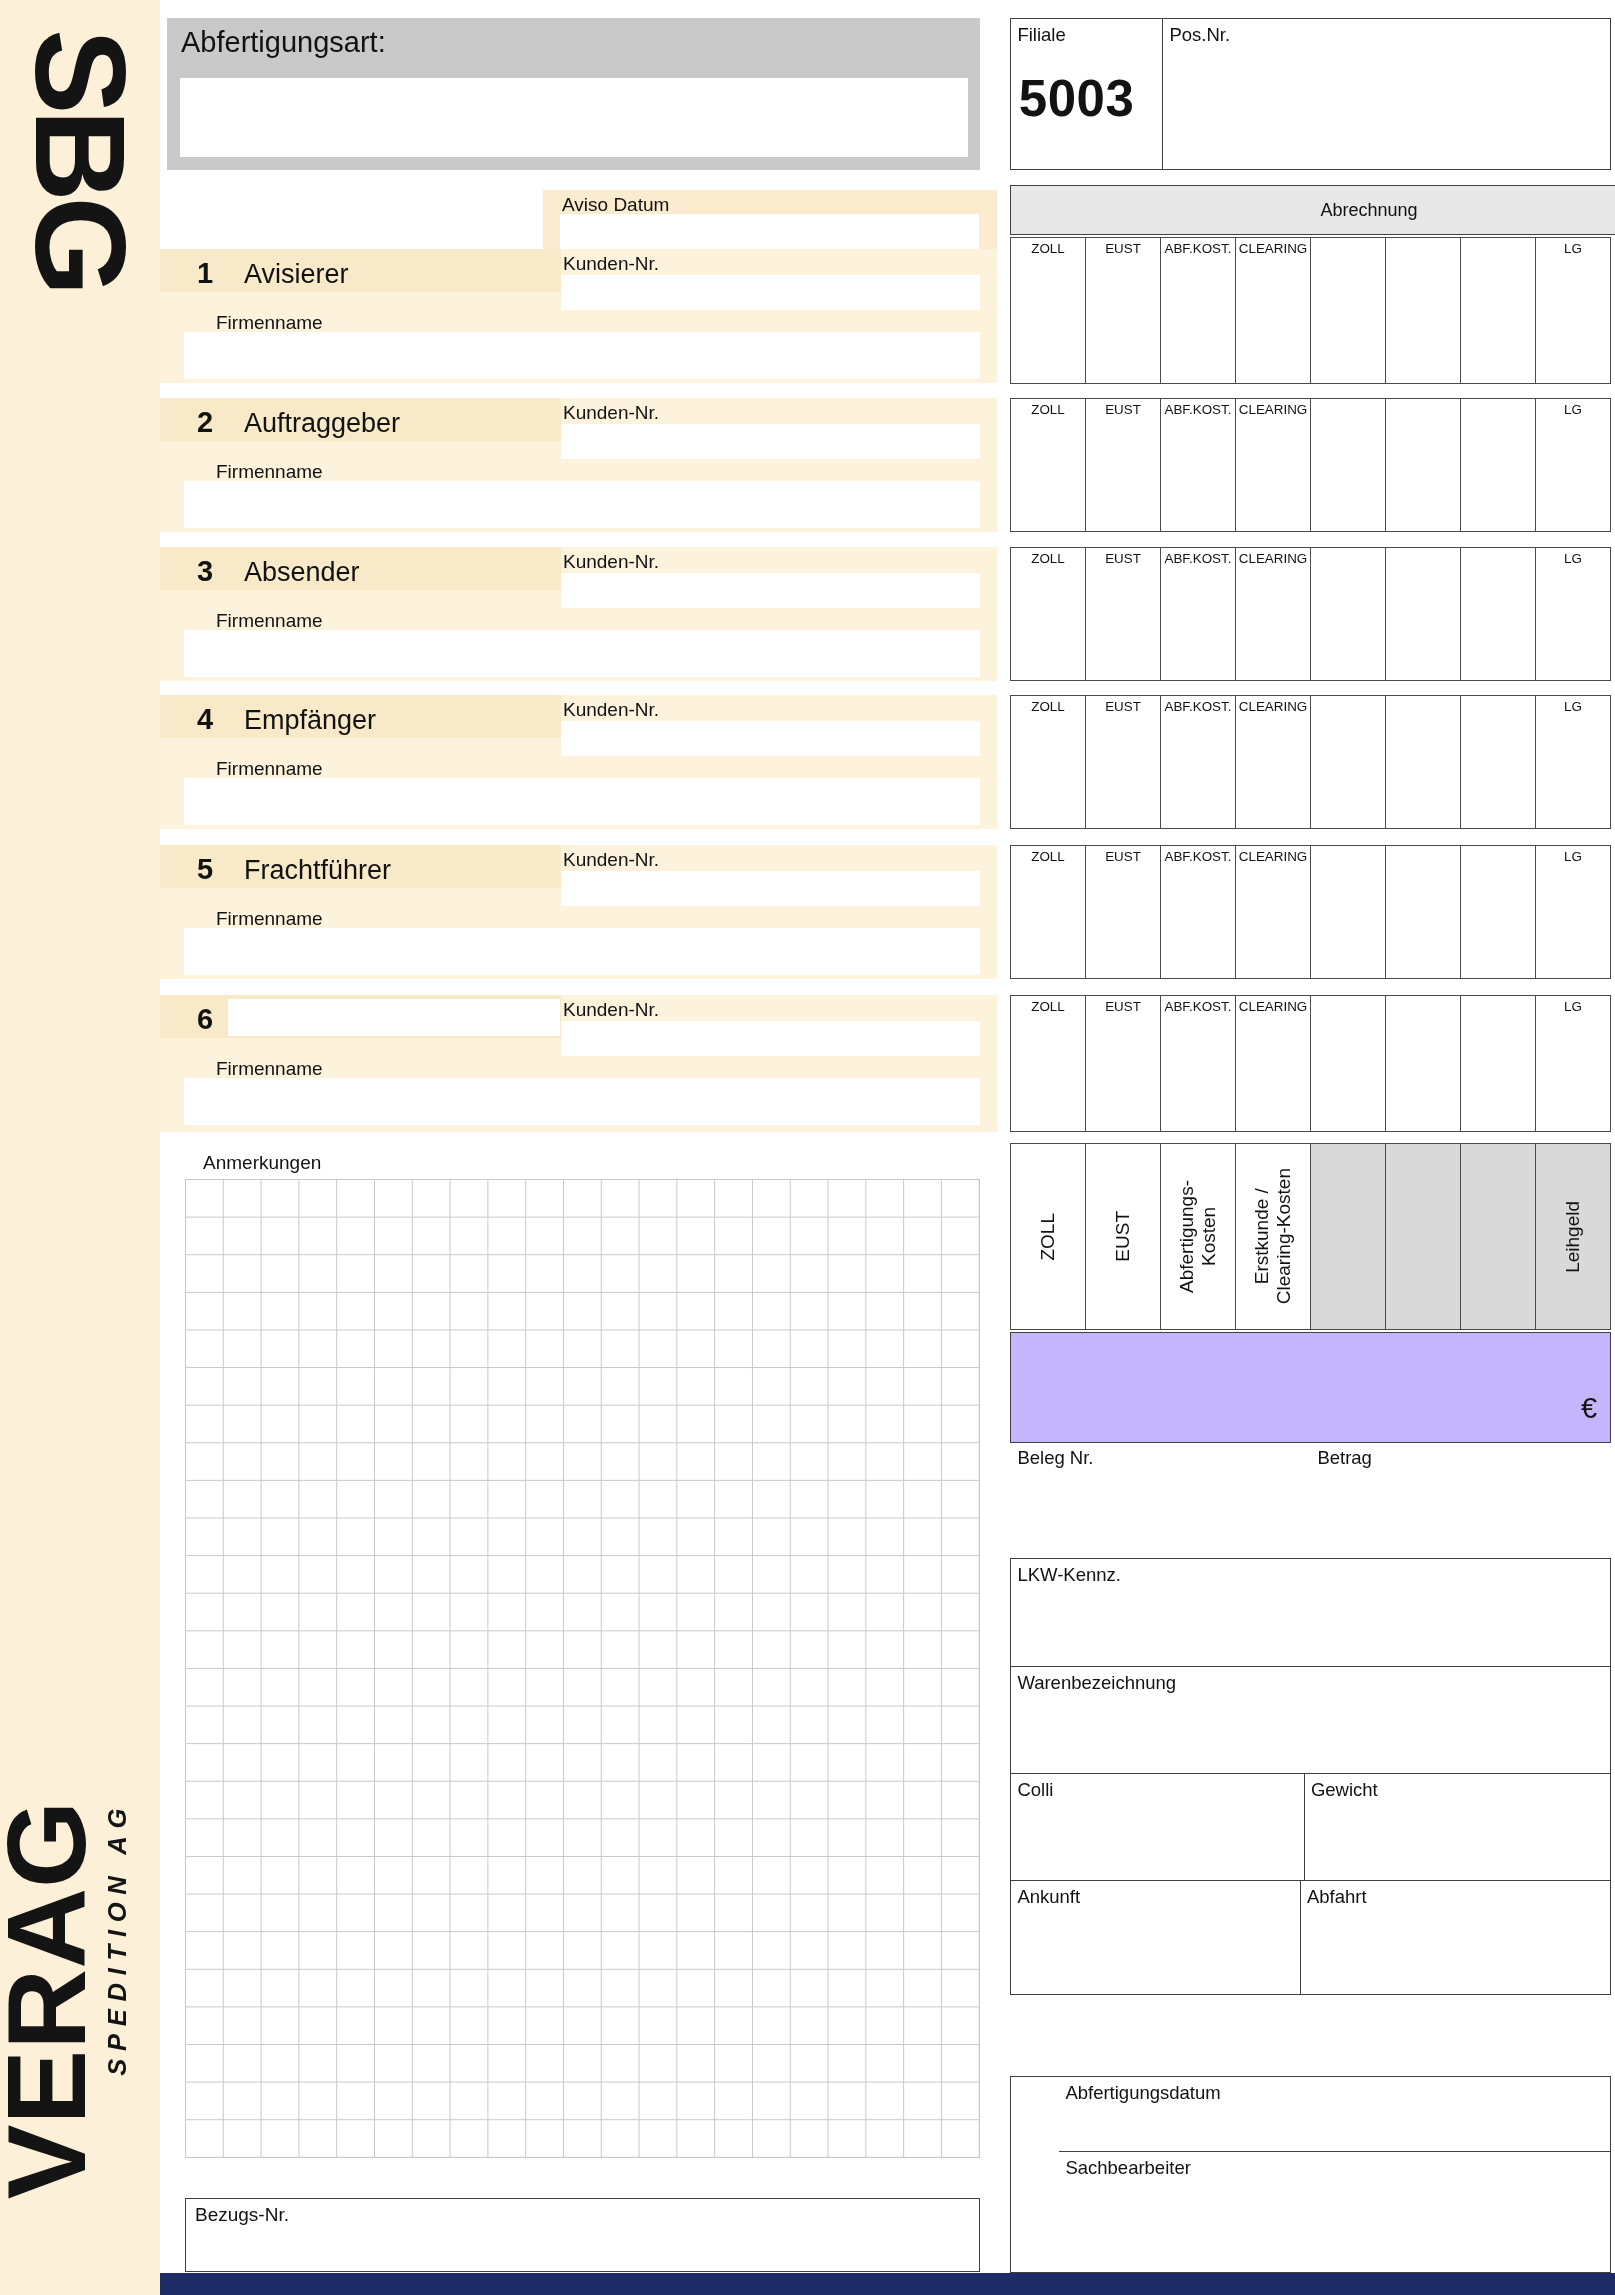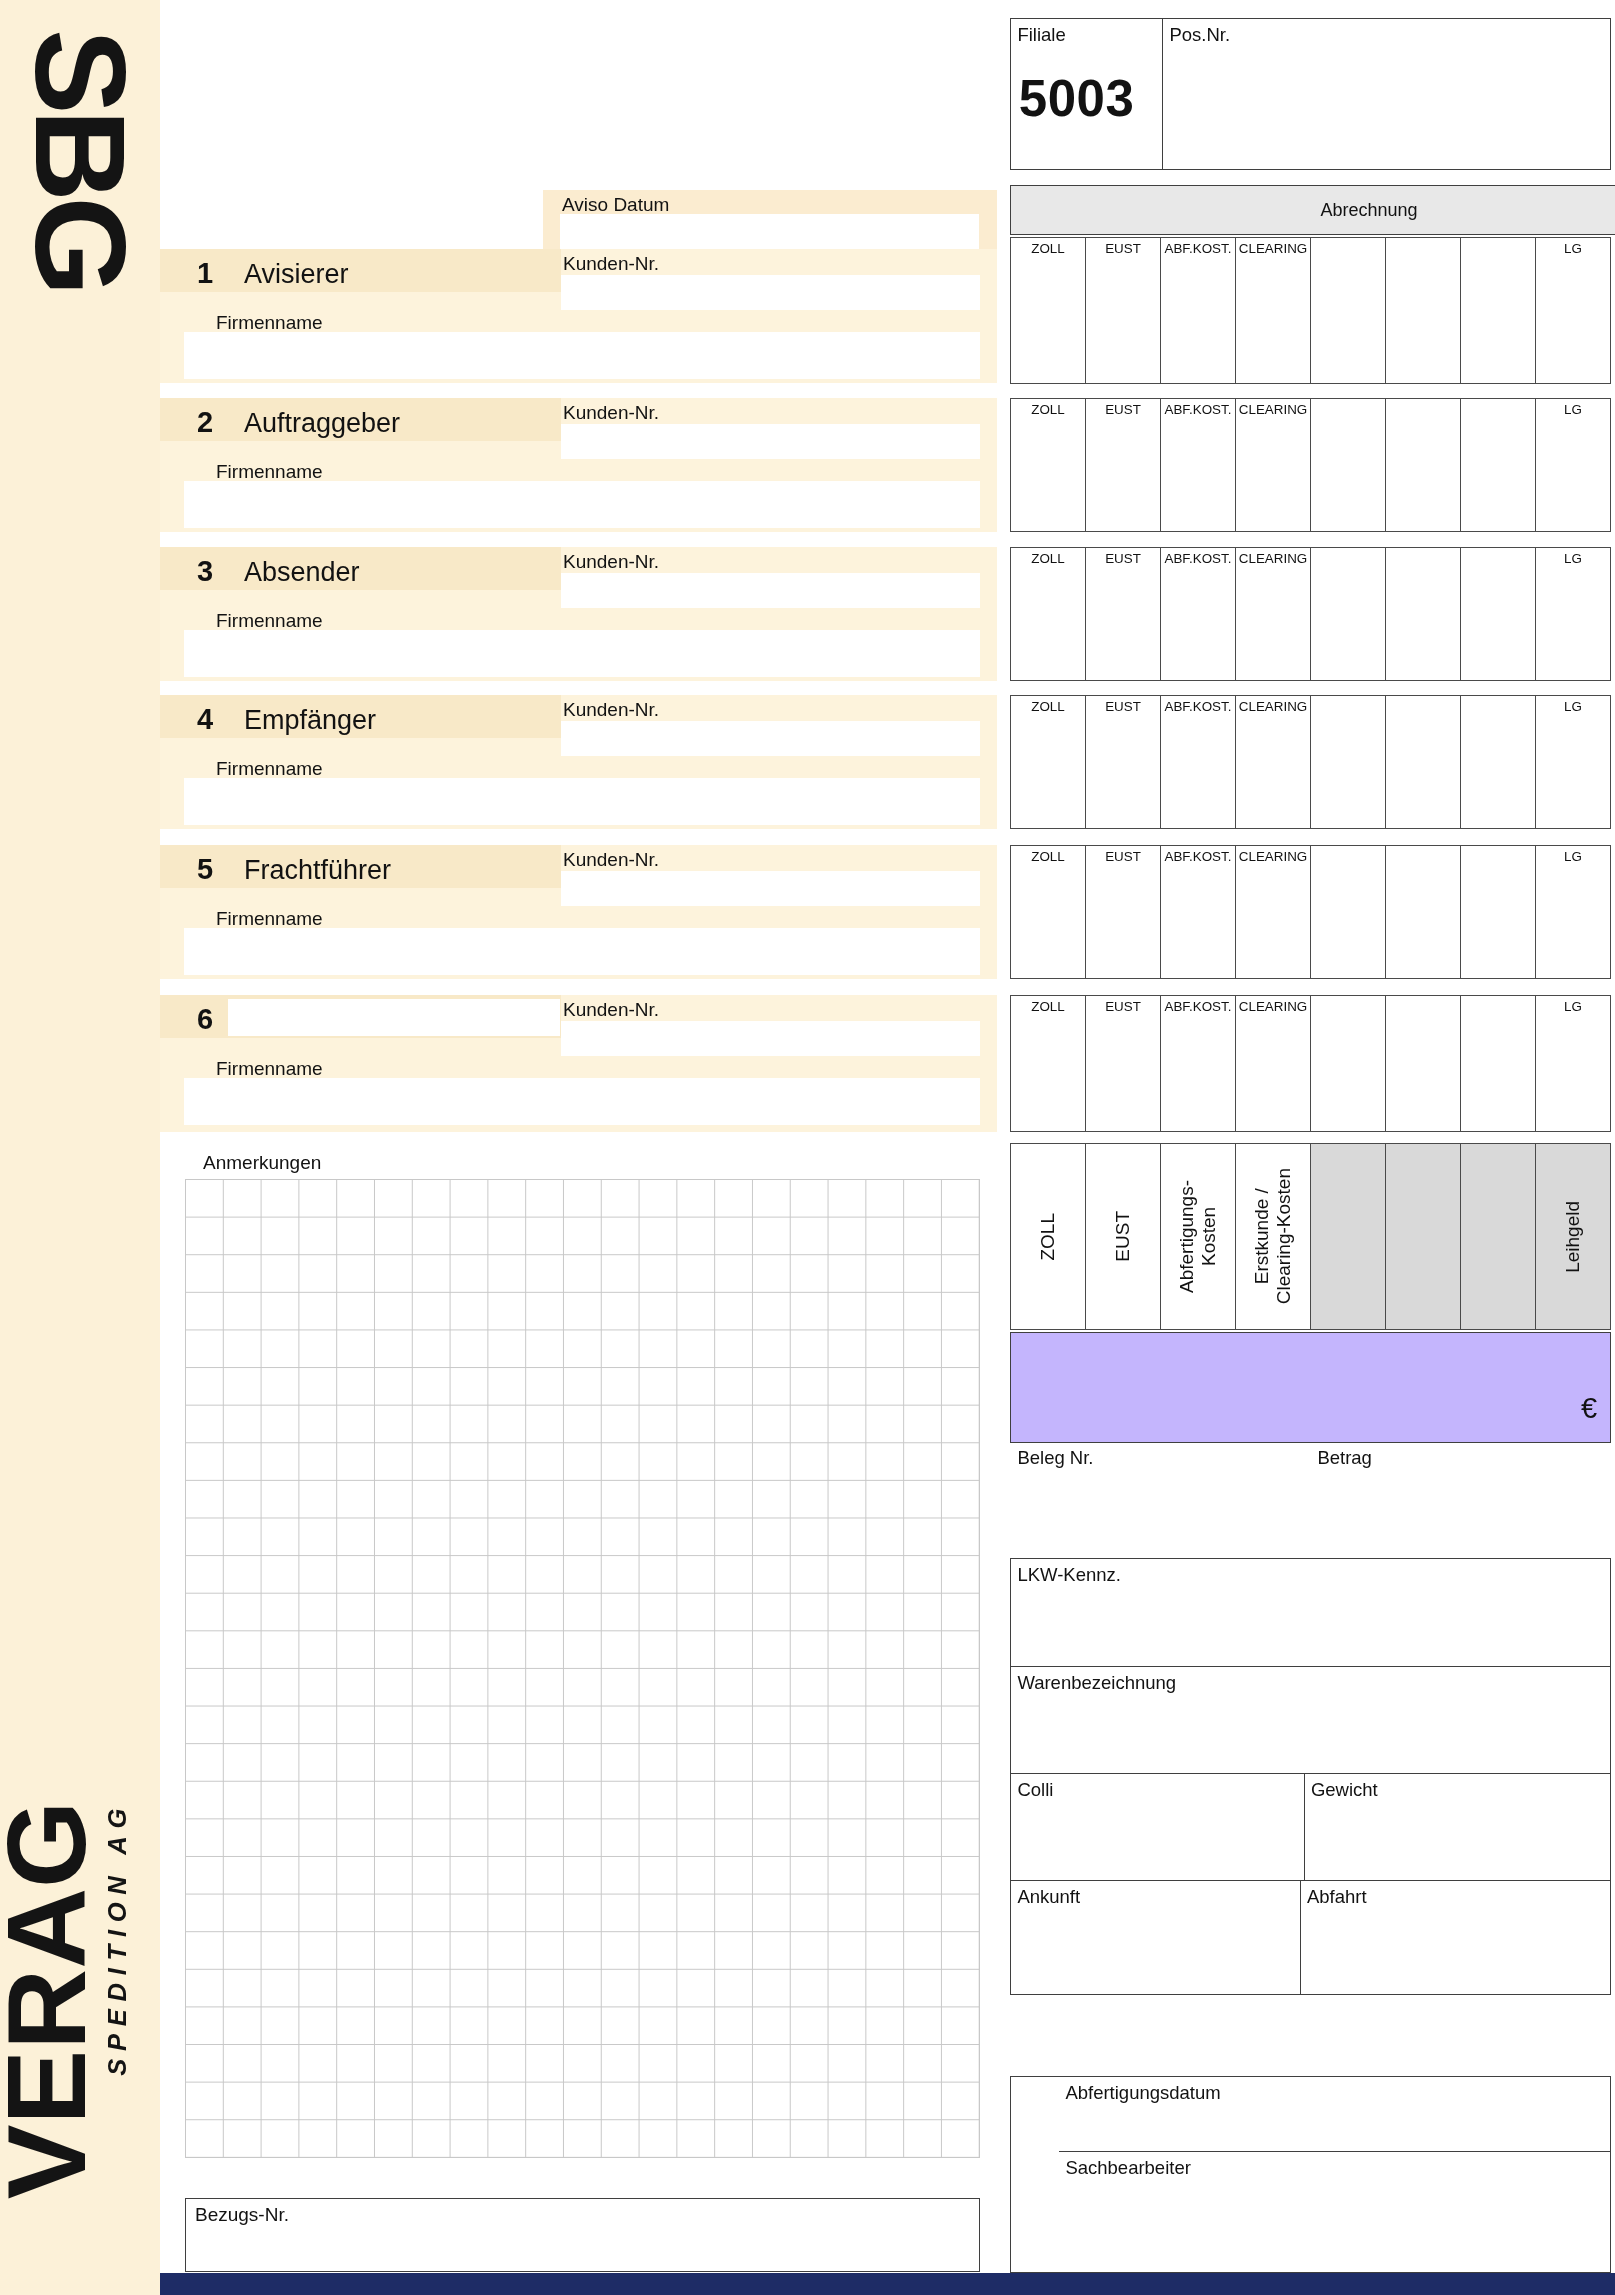--- a/index.html
+++ b/index.html
@@ -95,20 +95,24 @@
 <div class="page">
 
   <div class="abs sidebar">
     <div class="abs sbg">SBG</div>
     <div class="abs verag">
       <div class="verag-main">VERAG</div>
       <div class="verag-sub">SPEDITION AG</div>
     </div>
   </div>
 
+  <div class="abs graybox">
+    <div class="gb-title">Abfertigungsart:</div>
+    <div class="gb-input"></div>
+  </div>
 
   <div class="abs topright">
     <div class="tr-filiale">
       <span class="cell-lbl">Filiale</span>
       <span class="filiale-value">5003</span>
     </div>
     <div class="tr-pos">
       <span class="cell-lbl">Pos.Nr.</span>
     </div>
   </div>

